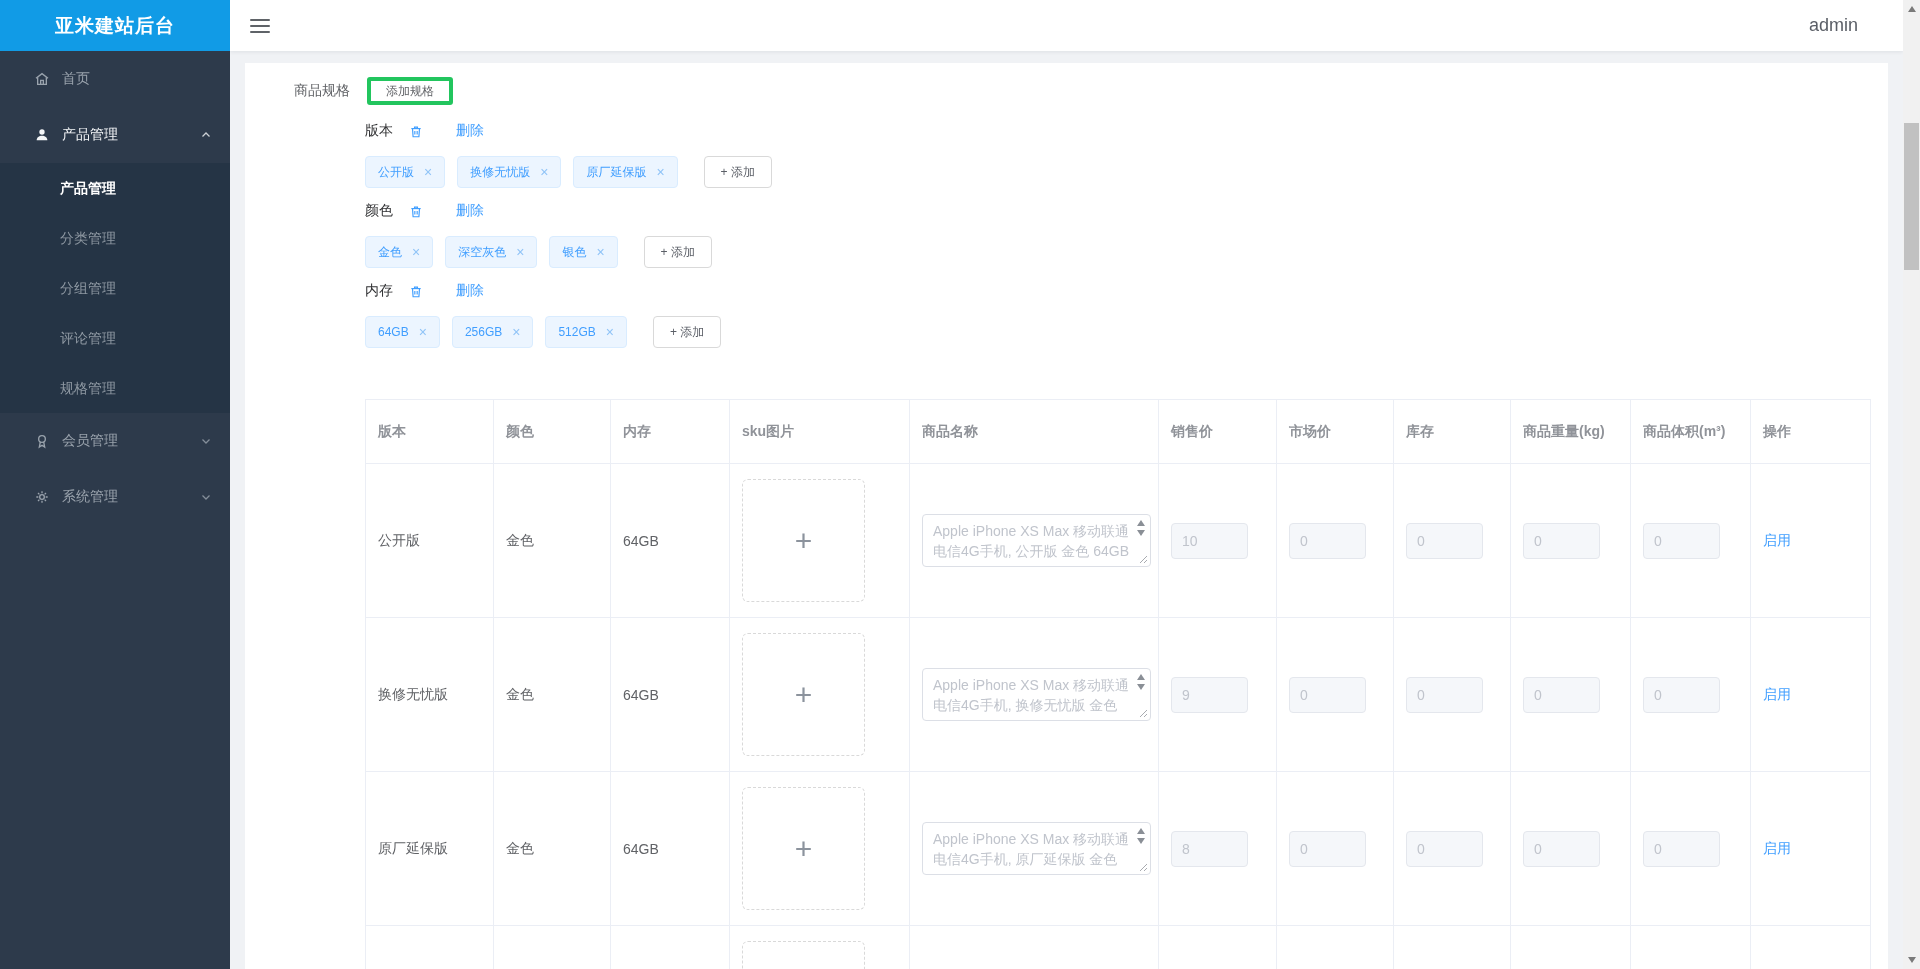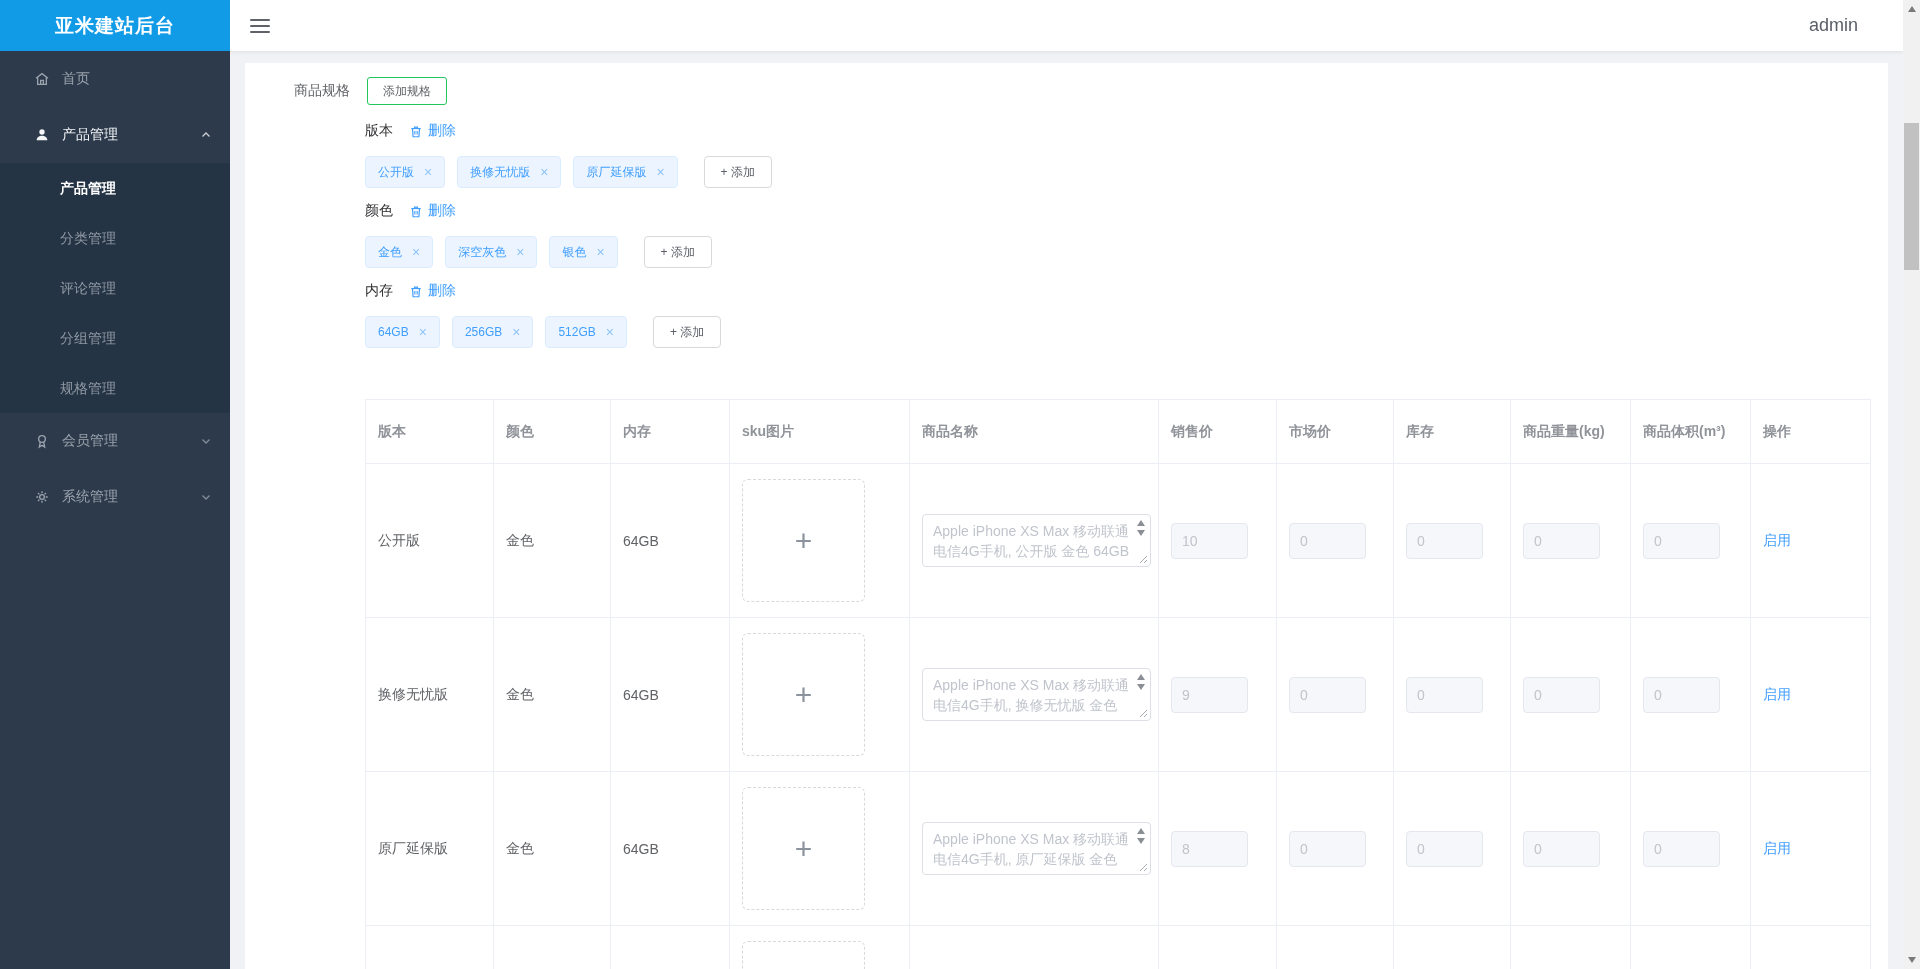--- a/index.html
+++ b/index.html
@@ -27,26 +27,26 @@
   .sb-arrow { position:absolute; left:5px; width:0; height:0; border-left:4px solid transparent; border-right:4px solid transparent; }
   .sb-arrow.up { top:6px; border-bottom:6px solid #7a7a7a; }
   .sb-arrow.down { bottom:6px; border-top:6px solid #7a7a7a; }
   .sb-thumb { position:absolute; left:1px; top:123px; width:15px; height:147px; background:#c1c1c1; }
 
   
   .card { position:absolute; left:245px; top:63px; width:1643px; height:1200px; background:#fff; }
 
   .spec-header { margin:14px 0 0 49px; display:flex; align-items:center; }
   .spec-title { font-size:14px; color:#606266; }
-  .btn-add-spec { margin-left:17px; height:28px; padding:0 15px; background:#fff; border:1px solid #22c55e; border-radius:3px; font-size:12px; color:#606266; cursor:pointer; font-family:inherit; }
+  .btn-add-spec { margin-left:17px; height:28px; padding:0 15px; background:#fff; border:4px solid #22c55e; border-radius:3px; font-size:12px; color:#606266; cursor:pointer; font-family:inherit; }
 
   .groups { margin:17px 0 0 120px; }
   .group-head { display:flex; align-items:center; height:18px; margin-bottom:16px; }
   .gname { font-size:14px; color:#303133; }
-  .del { display:flex; align-items:center; margin-left:16px; color:#409eff; font-size:14px; cursor:pointer; }
+  .del { display:flex; align-items:center; margin-left:16px; color:#409eff; font-size:14px; cursor:pointer;gap:28px; }
   .del svg { margin-right:5px; }
   .tags { display:flex; align-items:center; margin-bottom:14px; }
   .tag { display:inline-flex; align-items:center; height:32px; padding:0 12px; background:#ecf5ff; border:1px solid #d9ecff; border-radius:4px; color:#409eff; font-size:12px; margin-right:12px; cursor:pointer; }
   .tag-close { margin-left:10px; color:#8fc3f7; font-size:14px; line-height:1; cursor:pointer; }
   .btn-add-tag { height:32px; padding:0 16px; margin-left:14px; background:#fff; border:1px solid #d9d9d9; border-radius:4px; font-size:12px; color:#5a5e66; cursor:pointer; font-family:inherit; }
 
   
   table.sku { margin:51px 0 0 120px; border-collapse:collapse; table-layout:fixed; width:1505px; }
   table.sku th, table.sku td { border:1px solid #ebeef5; }
   table.sku th { height:64px; text-align:left; padding-left:12px; font-size:14px; font-weight:bold; color:#909399; background:#fff; }
@@ -86,22 +86,22 @@
           <path d="M4 20 c0-4.5 3.6-7 8-7 s8 2.5 8 7 z"></path>
         </svg>
       <span>产品管理</span>
       <svg class="chev" viewBox="0 0 24 24" fill="none" stroke="currentColor" stroke-width="2.5">
           <polyline points="5,15 12,8 19,15"></polyline>
         </svg>
     </div>
     <div class="submenu">
       <div class="sub-item active">产品管理</div>
       <div class="sub-item">分类管理</div>
+      <div class="sub-item">分组管理</div>
       <div class="sub-item">评论管理</div>
-      <div class="sub-item">分组管理</div>
       <div class="sub-item">规格管理</div>
     </div>
     <div class="menu-item">
       <svg class="mi-icon" viewBox="0 0 24 24" fill="none" stroke="currentColor" stroke-width="2">
           <circle cx="12" cy="9" r="5"></circle>
           <path d="M9.5 13.2 L8 21 L12 18.3 L16 21 L14.5 13.2"></path>
         </svg>
       <span>会员管理</span>
       <svg class="chev" viewBox="0 0 24 24" fill="none" stroke="currentColor" stroke-width="2.5">
           <polyline points="5,9 12,16 19,9"></polyline>

